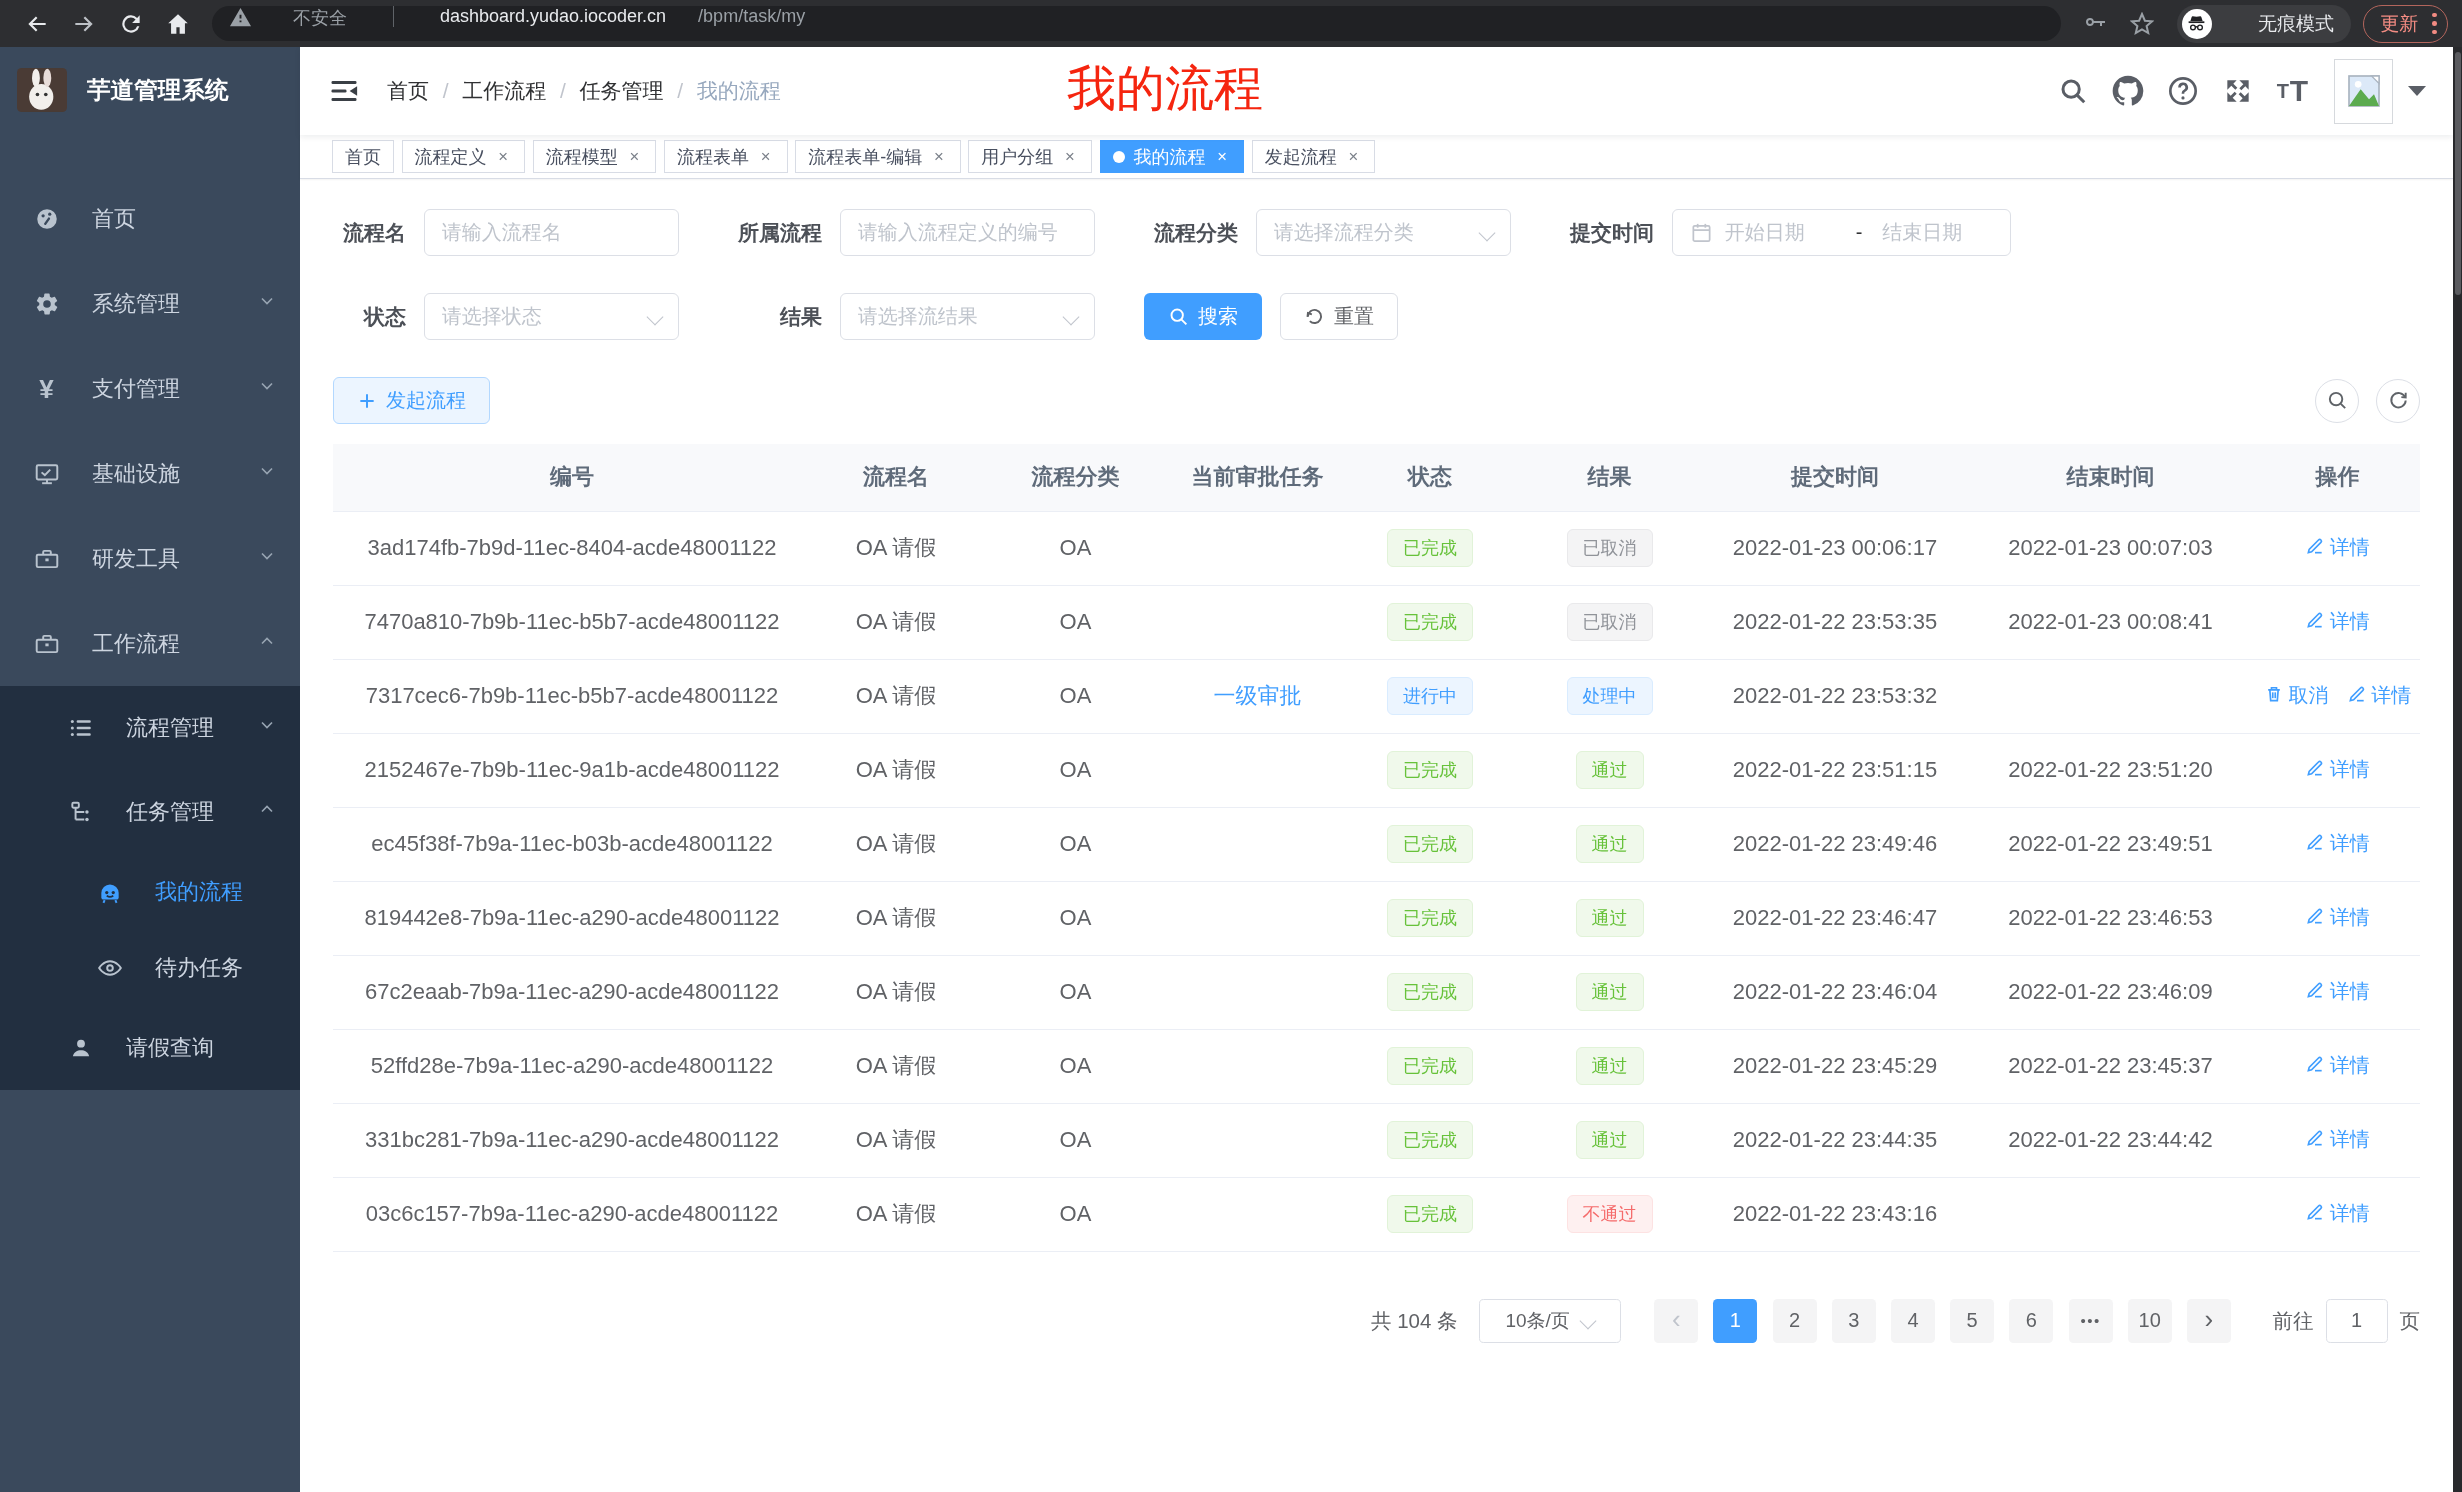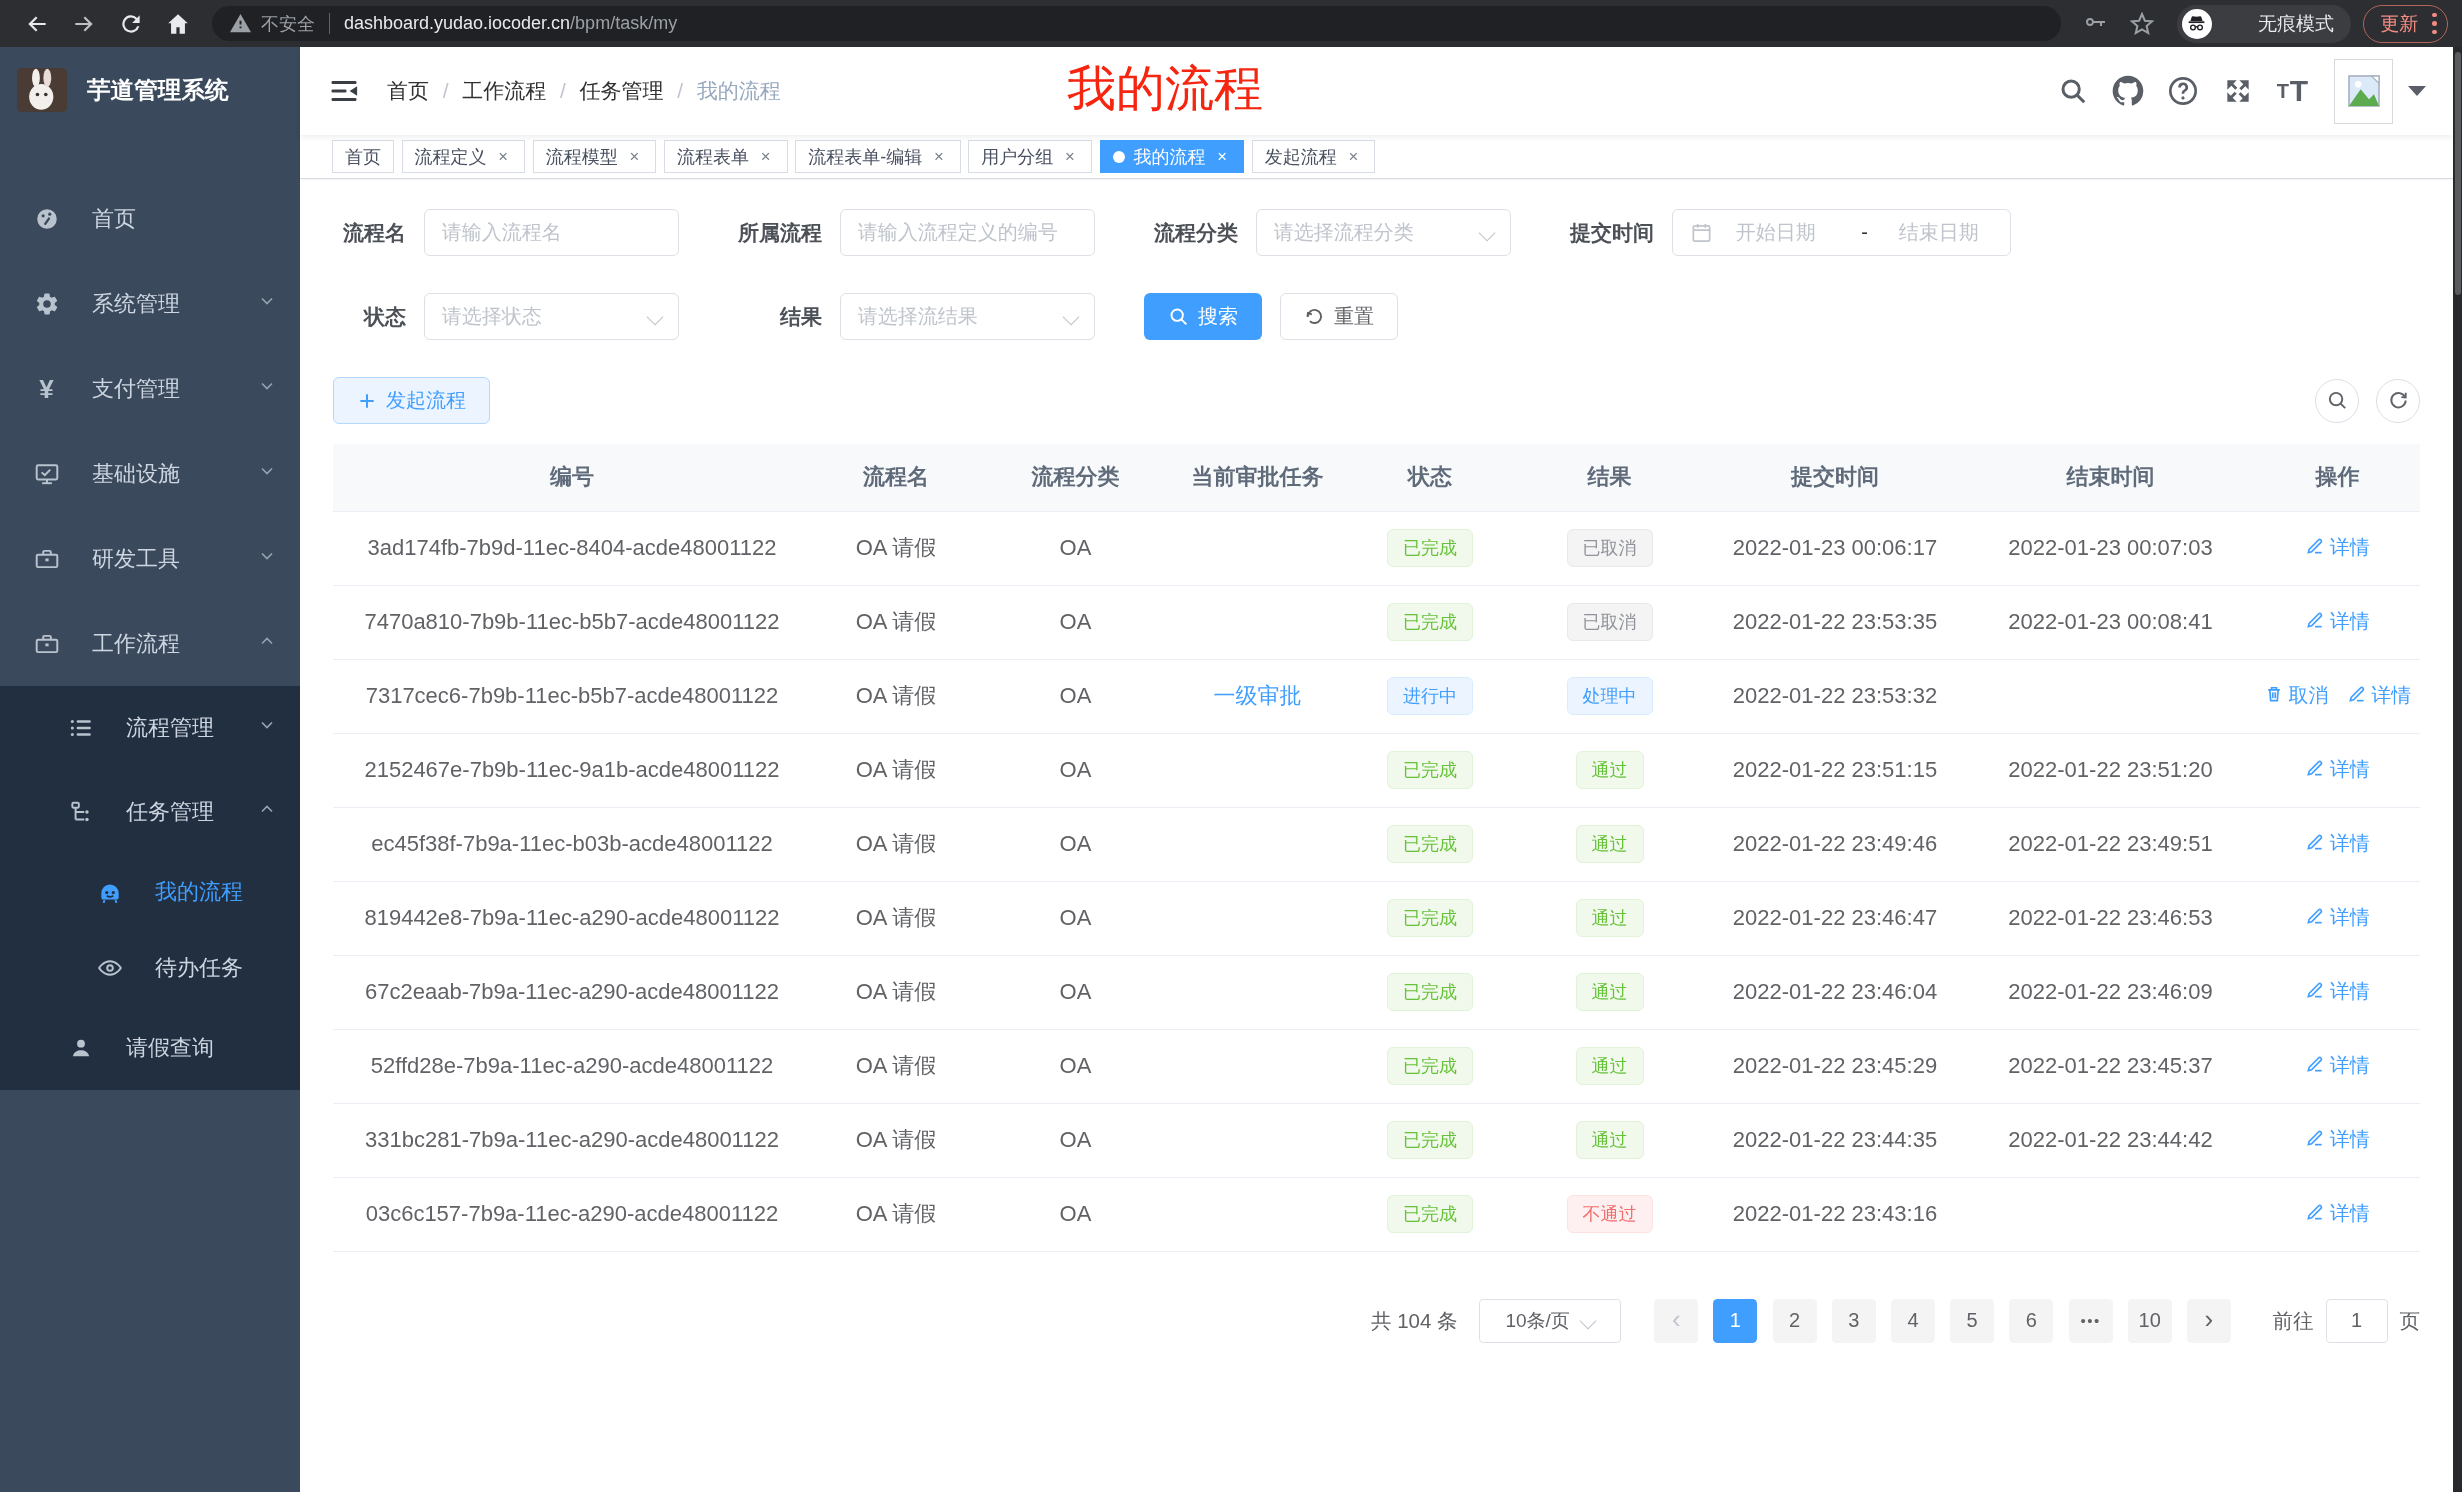--- a/index.html
+++ b/index.html
@@ -2,21 +2,21 @@
 <html style="font-size:12px"><head>
 <meta charset="utf-8">
 <style>
   * { margin:0; padding:0; box-sizing:border-box; }
   html,body { width:2462px; height:1493px; font-family:"Liberation Sans","DejaVu Sans",sans-serif; background:#fff; overflow:hidden; }
 
   
   .chrome { position:absolute; top:0; left:0; width:2462px; height:47px; background:#2d2e31; display:flex; align-items:center; padding:0 13.7px; z-index:50; }
   .chrome svg { display:block; }
   .nav-btn { width:35px; height:35px; display:flex; align-items:center; justify-content:center; margin:0 6px; border-radius:50%; flex:none; }
-  .omnibox { flex:1; height:35px; background:#202124; border-radius:18px; margin:0 10.7px; display:flex; align-items:center; padding:0 16.7px; color:#9aa0a6; font-size:18px; min-width:0; }
+  .omnibox { flex:1; height:35px; background:#202124; border-radius:18px; margin:0 10.7px; display:flex; align-items:flex-start; padding:0 16.7px; color:#9aa0a6; font-size:18px; min-width:0;gap:32px; }
   .omnibox .sep { width:1.5px; height:21px; background:#5f6368; margin:0 13.7px; }
   .omnibox .host { color:#e8eaed; }
   .omnibox .path { color:#9aa0a6; }
   .chrome-right { display:flex; align-items:center; flex:none; }
   .incog { display:flex; align-items:center; background:#3c3d40; border-radius:20px; height:38px; padding:0 16.7px 0 4.6px; margin:0 12px; color:#e8eaed; font-size:19px;gap:37px; }
   .incog-circle { width:30px; height:30px; background:#fff; border-radius:50%; display:flex; align-items:center; justify-content:center; margin-right:9px; }
   .update-pill { display:flex; align-items:center; border:1.5px solid #b3655c; border-radius:20px; height:38px; padding:0 10.7px 0 16.7px; color:#f28b82; font-size:19px; }
   .update-pill .dots { display:flex; flex-direction:column; margin-left:13.7px; }
   .update-pill .dots i { width:4.6px; height:4.6px; border-radius:50%; background:#f28b82; margin:1.9px 0; }
 
@@ -68,21 +68,21 @@
 
   
   .content { padding:30px 33px 0 33px; }
   .f-row { display:flex; align-items:center; margin-bottom:37px; }
   .f-label { font-size:21px; font-weight:700; color:#4c5057; text-align:right; margin-right:18px; white-space:nowrap; }
   .lw1 { width:73px; } .lw2 { width:94px; }
   .ctrl { height:47px; border:1.5px solid #dcdfe6; border-radius:6px; background:#fff; display:flex; align-items:center; padding:0 16.7px; font-size:20px; color:#606266; }
   .ctrl input { border:none; outline:none; width:100%; font-size:20px; color:#606266; font-family:inherit; background:transparent; }
   .ctrl input::placeholder { color:#bfc4cc; }
   .ph { color:#bfc4cc; flex:1; white-space:nowrap; overflow:hidden; }
-  .w335 { width:255px; } .w445 { width:339px;gap:11px; }
+  .w335 { width:255px; } .w445 { width:339px; }
   .sel-arrow { width:12px; height:12px; border-right:1.5px solid #c0c4cc; border-bottom:1.5px solid #c0c4cc; transform:rotate(45deg); margin-left:9px; flex:none; }
   .gap { width:49px; flex:none; }
   .daterange .dsep { color:#303133; margin:0 20px; }
   .cal-ic { color:#c0c4cc; margin-right:12px; flex:none; display:flex; }
   .btn { height:47px; border-radius:6px; font-size:20px; display:inline-flex; align-items:center; padding:0 23px; cursor:pointer; border:1.5px solid transparent; white-space:nowrap; }
   .btn svg { margin-right:9px; }
   .btn-primary { background:#409eff; color:#fff; }
   .btn-default { background:#fff; border-color:#dcdfe6; color:#606266; }
   .btn-plain { background:#ecf5ff; border-color:#b3d8ff; color:#409eff; }
   .toolbar-row { display:flex; align-items:center; margin-top:13.7px; }

